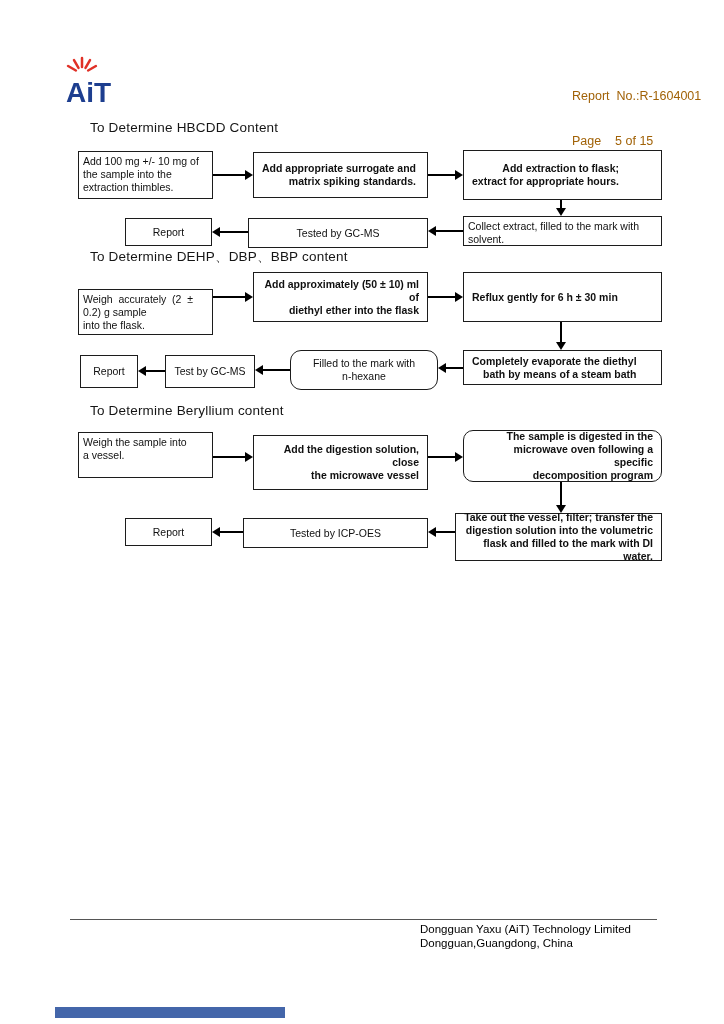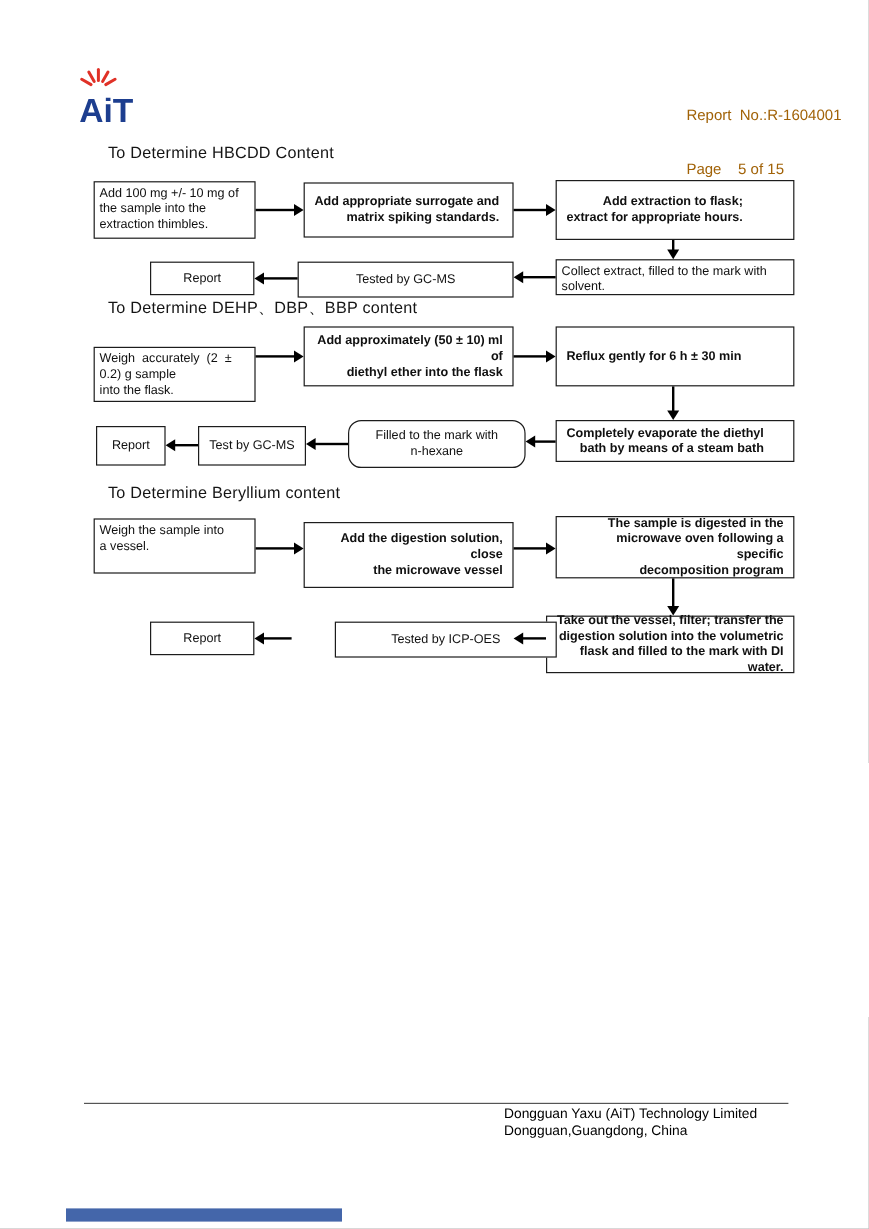--- a/index.html
+++ b/index.html
@@ -115,27 +115,27 @@
     <div class="arrow h left" style="left:145px; top:370px; width:20px;"></div>
   </div>
 
   <div>
     <div class="title" style="left:90px; top:403px;">To Determine Beryllium content</div>
 
     <div class="box tl" style="left:78px;  top:432px; width:135px; height:46px;">Weigh the sample into
 a vessel.</div>
     <div class="box lc" style="left:253px; top:435px; width:175px; height:55px;">Add the digestion solution, close
 the microwave vessel</div>
-    <div class="box lc" style="left:463px; top:430px; width:199px; height:52px;">The sample is digested in the
+    <div class="box lc" style="left:463px; top:430px; width:199px; height:52px;border-radius:10px;">The sample is digested in the
 microwave oven following a specific
 decomposition program</div>
     <div class="box lc" style="left:455px; top:513px; width:207px; height:48px;">Take out the vessel, filter; transfer the
 digestion solution into the volumetric
 flask and filled to the mark with DI water.</div>
-    <div class="box cc" style="left:243px; top:518px; width:185px; height:30px;margin-left:36px;">Tested by ICP-OES</div>
+    <div class="box cc" style="left:243px; top:518px; width:185px; height:30px;">Tested by ICP-OES</div>
     <div class="box cc" style="left:125px; top:518px; width:87px;  height:28px;">Report</div>
 
     <div class="arrow h right" style="left:213px; top:456px; width:33px;"></div>
     <div class="arrow h right" style="left:428px; top:456px; width:28px;"></div>
     <div class="arrow v down" style="left:560px; top:482px; height:24px;"></div>
     <div class="arrow h left" style="left:435px; top:531px; width:20px;"></div>
     <div class="arrow h left" style="left:219px; top:531px; width:24px;"></div>
   </div>
 
   <div class="footer-line"></div>

